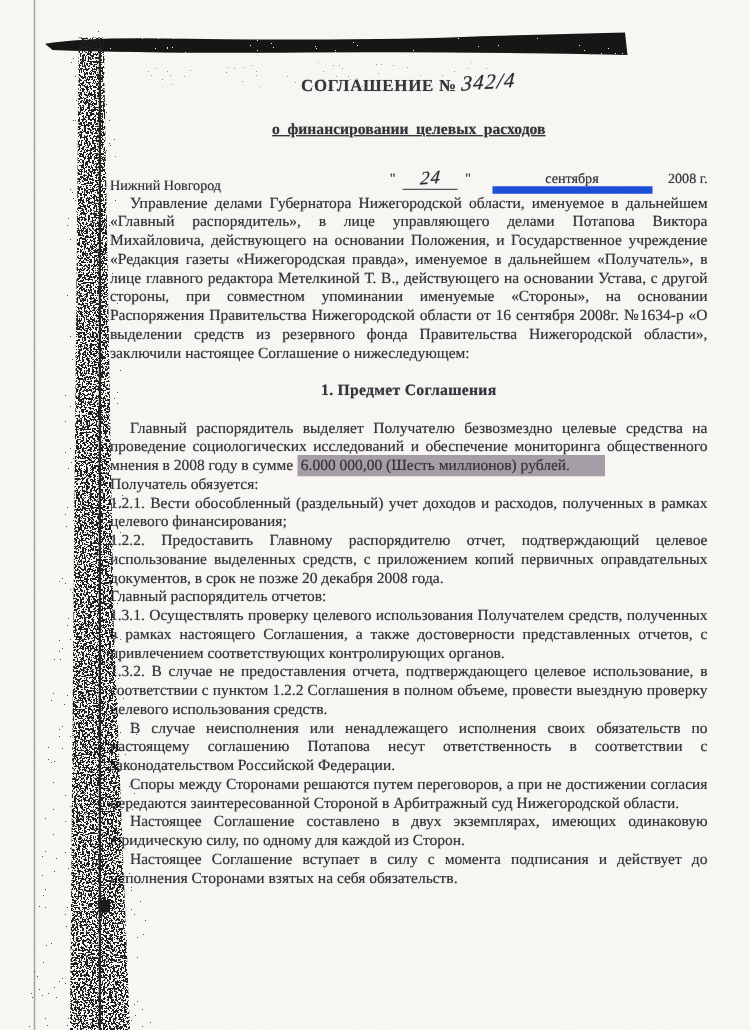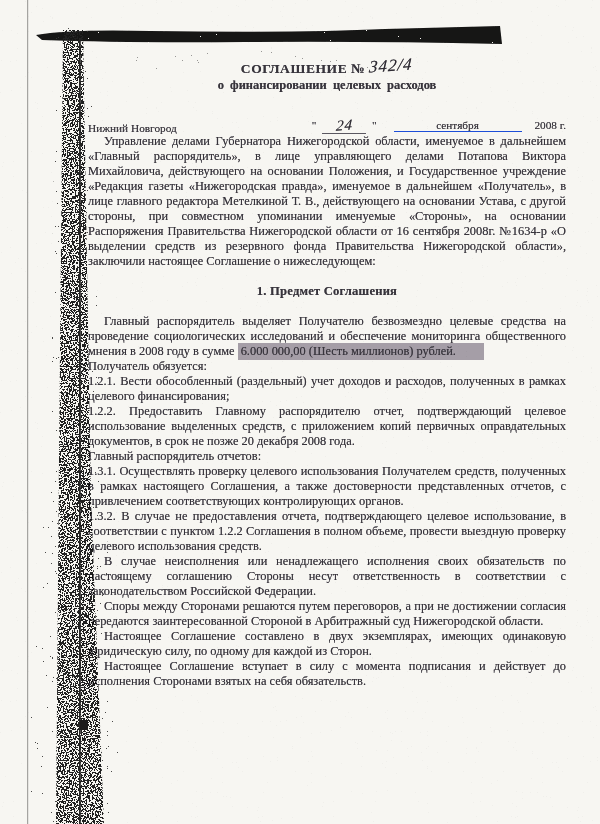--- a/index.html
+++ b/index.html
@@ -25,35 +25,35 @@
   }
   .doc-title{
     text-align:center;font-weight:bold;font-size:13.5px;letter-spacing:.6px;
   }
   .handwritten{
     font-style:italic;font-weight:400;font-size:17px;letter-spacing:1px;
     display:inline-block;transform:rotate(-4deg) skewX(-8deg);
     position:relative;top:-2px;color:#2e2b33;
   }
   .doc-subtitle{
-    text-align:center;font-weight:bold;font-size:12.5px;word-spacing:3px;margin-top:0;
+    text-align:center;font-weight:bold;font-size:12.5px;word-spacing:3px;margin-top:18px;text-decoration:underline;
   }
   .place-date-row{
     display:flex;justify-content:space-between;align-items:flex-end;
     margin-top:23px;font-size:11.3px;
   }
   .date-part{white-space:nowrap;}
   .day-blank{
     display:inline-block;width:44px;text-align:center;
     border-bottom:1px solid #5a5760;margin:0 3px;
   }
   .day-blank .handwritten{font-size:15px;top:1px;}
   .month-blank{
     display:inline-block;min-width:104px;text-align:center;
-    border-bottom:1px solid #1d4ed8;margin:0 10px 0 14px;padding:0 12px;
+    border-bottom:6px solid #1d4ed8;margin:0 10px 0 14px;padding:0 12px;
   }
   p.para{
     margin:0;font-size:12.4px;line-height:15px;text-align:justify;
   }
   p.indent{text-indent:16px;}
   .preamble{margin-top:21px;}
   .sec-heading{
     text-align:center;font-weight:bold;font-size:12.6px;
     margin:15px 0 15px;letter-spacing:.2px;
   }
@@ -101,21 +101,21 @@
     <h3 class="sec-heading">1. Предмет Соглашения</h3>
 
     <p class="para indent s1-para"><span class="b">Главный распорядитель</span><span> выделяет </span><span class="b">Получателю</span><span> безвозмездно целевые средства на проведение социологических исследований и обеспечение мониторинга общественного мнения в 2008 году в сумме </span><span class="hl">6.000 000,00 (Шесть миллионов) рублей.</span></p>
     <p class="para"><span class="b">Получатель</span><span> обязуется:</span></p>
     <p class="para"><span>1.2.1. Вести обособленный (раздельный) учет доходов и расходов, полученных в рамках целевого финансирования;</span></p>
     <p class="para"><span>1.2.2. Предоставить </span><span class="b">Главному распорядителю</span><span> отчет, подтверждающий целевое использование выделенных средств, с приложением копий первичных оправдательных документов, в срок не позже 20 декабря 2008 года.</span></p>
     <p class="para gap-top"><span class="b">Главный распорядитель</span><span> отчетов:</span></p>
     <p class="para"><span>1.3.1. Осуществлять проверку целевого использования </span><span class="b">Получателем</span><span> средств, полученных в рамках настоящего Соглашения, а также достоверности представленных отчетов, с привлечением соответствующих контролирующих органов.</span></p>
     <p class="para"><span>1.3.2. В случае не предоставления отчета, подтверждающего целевое использование, в соответствии с пунктом 1.2.2 Соглашения в полном объеме, провести выездную проверку целевого использования средств.</span></p>
 
-    <p class="para indent"><span>В случае неисполнения или ненадлежащего исполнения своих обязательств по настоящему соглашению </span><span class="b">Стороны</span><span> несут ответственность в соответствии с законодательством Российской Федерации.</span></p>
+    <p class="para indent"><span>В случае неисполнения или ненадлежащего исполнения своих обязательств по настоящему соглашению </span><span class="b">Потапова</span><span> несут ответственность в соответствии с законодательством Российской Федерации.</span></p>
 
     <p class="para indent"><span>Споры между </span><span class="b">Сторонами</span><span> решаются путем переговоров, а при не достижении согласия передаются заинтересованной </span><span class="b">Стороной</span><span> в Арбитражный суд Нижегородской области.</span></p>
     <p class="para indent"><span>Настоящее Соглашение составлено в двух экземплярах, имеющих одинаковую юридическую силу, по одному для каждой из Сторон.</span></p>
     <p class="para indent"><span>Настоящее Соглашение вступает в силу с момента подписания и действует до исполнения Сторонами взятых на себя обязательств.</span></p>
 
   </div>
 
   <svg class="noise" width="600" height="824" viewBox="0 0 600 824" xmlns="http://www.w3.org/2000/svg">
     <defs>
       <filter id="grainDense" x="-10%" y="-10%" width="120%" height="120%">

